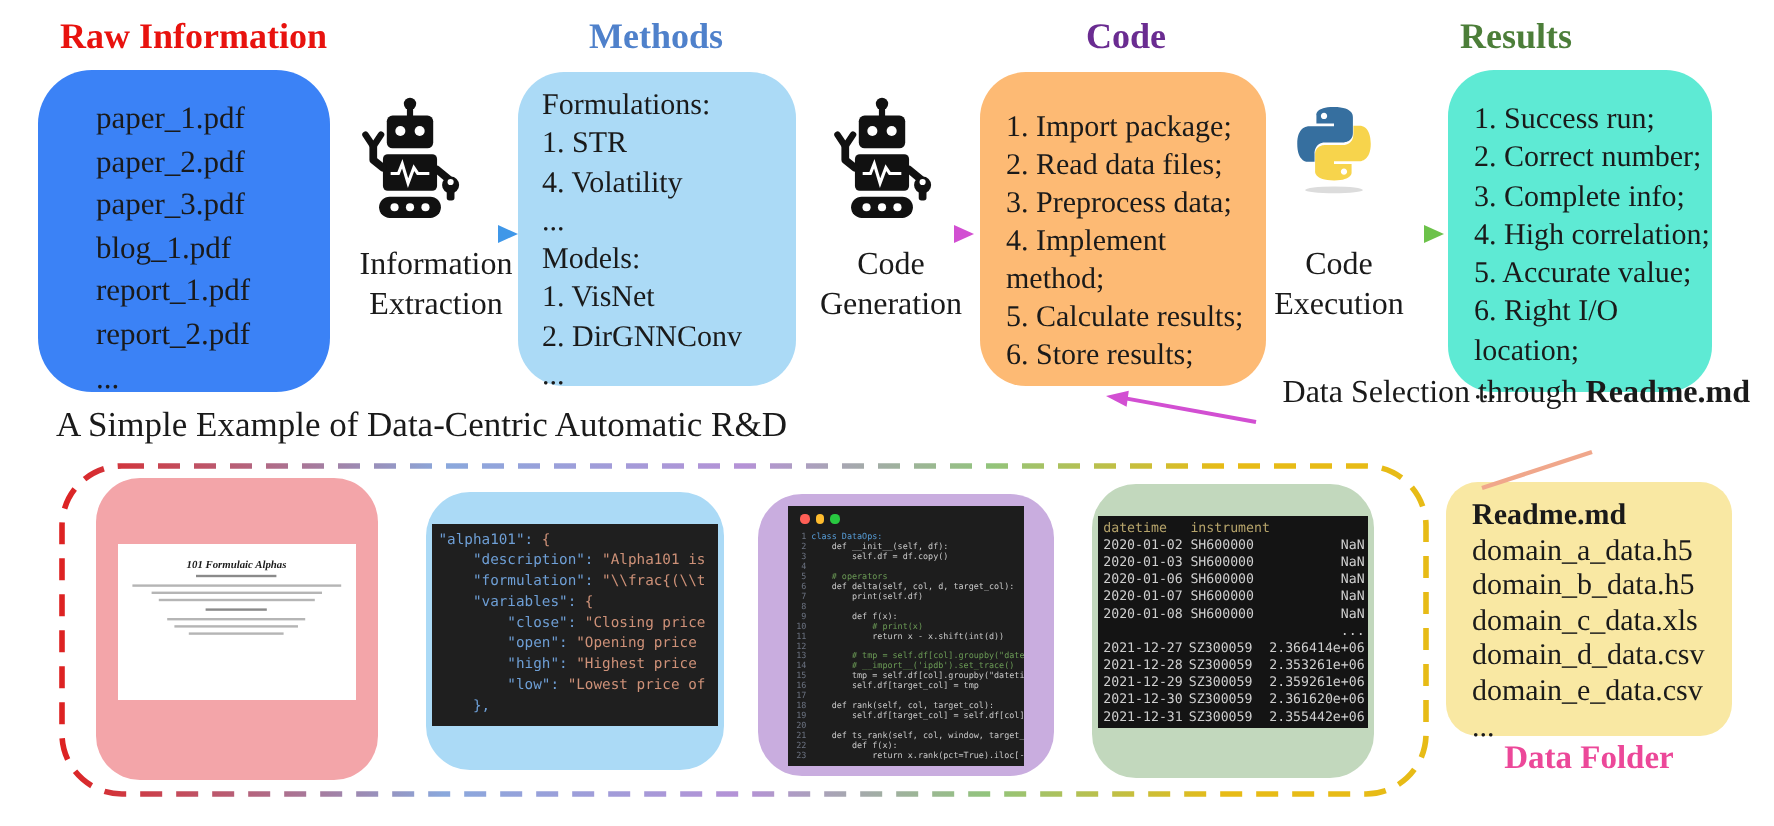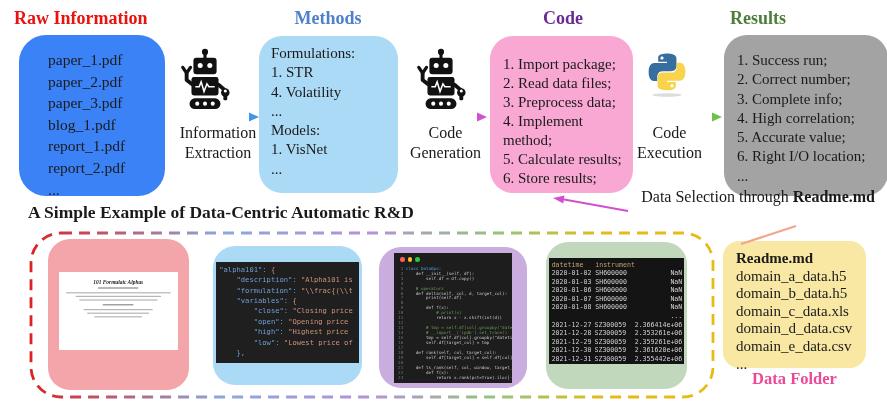--- a/index.html
+++ b/index.html
@@ -1,45 +1,45 @@
 <!DOCTYPE html>
 <html><head>
 <meta charset="utf-8">
 <style>
   html,body{margin:0;padding:0;background:#fff;}
   .canvas{position:relative;width:887px;height:413px;background:#fff;overflow:hidden;
           font-family:"Liberation Serif",serif;color:#1a1a1a;}
   svg{display:block;}
   
   .stage-title{position:absolute;top:8px;font-size:18px;font-weight:bold;}
-  .st-raw{left:14px;color:#e8120e;}
+  .st-raw{left:30px;color:#e8120e;}
   .st-methods{left:272px;width:112px;text-align:center;color:#4f81cb;}
   .st-code{left:508px;width:110px;text-align:center;color:#6a2c91;}
   .st-results{left:730px;width:140px;text-align:left;color:#4c7e39;}
   
   .box{position:absolute;border-radius:27px;font-size:15px;line-height:19.3px;}
   .box-pink{left:19px;top:35px;width:146px;height:161px;background:#3b82f6;}
   .box-blue{left:259px;top:36px;width:139px;height:157px;background:#abdaf6;border-radius:23px;}
-  .box-purple{left:490px;top:36px;width:143px;height:157px;background:#f9a8d4;border-radius:23px;}
-  .box-green{left:724px;top:35px;width:164px;height:161px;background:#a3a3a3;border-radius:23px;}
+  .box-purple{left:490px;top:36px;width:143px;height:157px;background:#fdba74;border-radius:23px;}
+  .box-green{left:724px;top:35px;width:132px;height:161px;background:#5eead4;border-radius:23px;}
   .file-list{padding:14px 0 0 29px;font-size:15.5px;line-height:21.6px;}
   .m-list{padding:8px 0 0 12px;}
   .c-list{padding:19px 0 0 13px;line-height:19px;}
   .r-list{padding:16px 0 0 13px;}
   
   .robot{position:absolute;width:58px;height:62px;}
   .robot-1{left:176px;top:48px;}
   .robot-2{left:412px;top:48px;}
   .python-logo{position:absolute;left:646px;top:52px;width:42px;height:45px;}
   .connector-label{position:absolute;top:123px;font-size:16px;line-height:20px;text-align:center;}
   .cl-1{left:172px;width:92px;}
   .cl-2{left:398px;width:95px;}
   .cl-3{left:622px;width:95px;}
   
-  .example-title{position:absolute;left:28px;top:202px;font-size:17.5px;font-weight:bold;}
+  .example-title{position:absolute;left:28px;top:202px;font-size:17.5px;font-weight:normal;}
   .data-selection{position:absolute;right:12px;top:188px;font-size:16px;}
   .overlay{position:absolute;left:0;top:0;pointer-events:none;}
   
   .ex-box{position:absolute;border-radius:22px;}
   .ex-pink{left:48px;top:239px;width:141px;height:151px;background:#f3a5a9;}
   .ex-blue{left:213px;top:246px;width:149px;height:139px;background:#abdaf6;}
   .ex-purple{left:379px;top:247px;width:148px;height:141px;background:#c9addf;}
   .ex-green{left:546px;top:242px;width:141px;height:147px;background:#c2d8bd;}
   .ex-yellow{left:723px;top:241px;width:143px;height:127px;background:#f9e8a3;border-radius:16px;}
   
@@ -132,20 +132,21 @@
 
   <div class="box box-blue">
     <div class="m-list">
 
     <div>Formulations:</div>
         <div>1. STR</div>
         <div>4. Volatility</div>
         <div>...</div>
         <div>Models:</div>
         <div>1. VisNet</div>
+        <div>2. DirGNNConv</div>
         <div>...</div>
       </div>
   </div>
 
   <div class="box box-purple">
     <div class="c-list">
 
     <div>1. Import package;</div>
         <div>2. Read data files;</div>
         <div>3. Preprocess data;</div>

